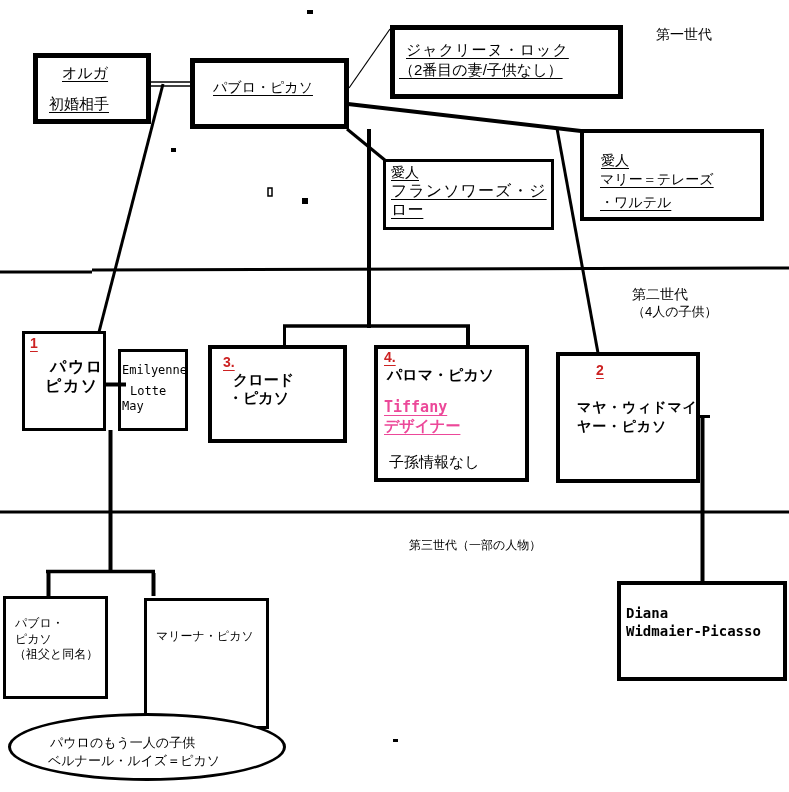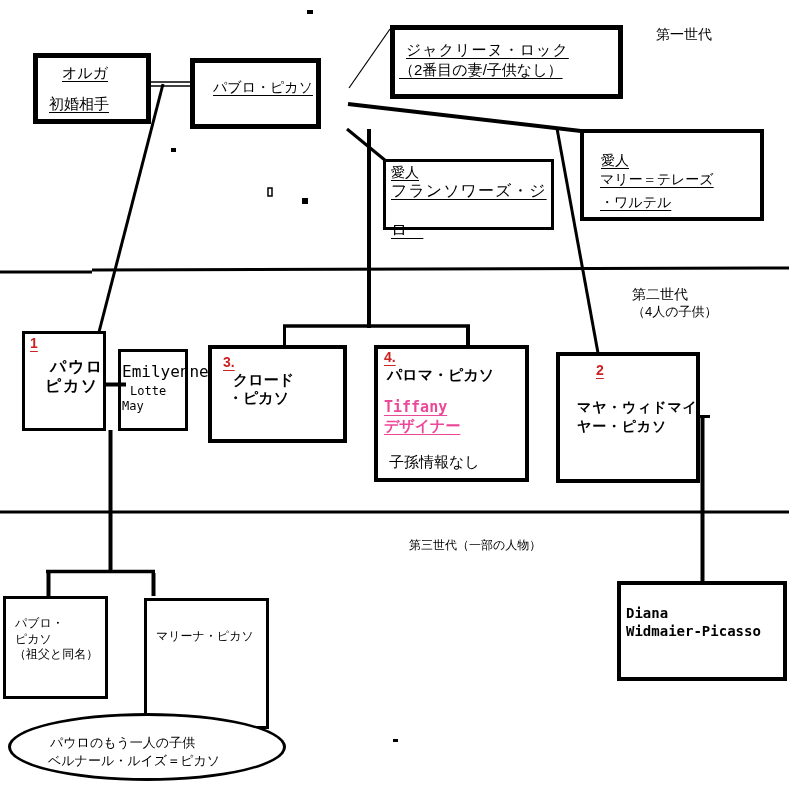--- a/index.html
+++ b/index.html
@@ -68,49 +68,49 @@
   <div class="lbl" style="left:656px;top:25px;font-size:14px">第一世代</div>
   <div class="lbl" style="left:632px;top:285px;font-size:14px">第二世代</div>
   <div class="lbl" style="left:632px;top:303px;font-size:13px">（4人の子供）</div>
   <div class="lbl" style="left:409px;top:537px;font-size:12px">第三世代（一部の人物）</div>
 
   <div class="box" style="left:33px;top:53px;width:118px;height:71px;border-width:5px">
     <span class="txt u" style="left:24px;top:7px;font-size:15px">オルガ</span>
     <span class="txt u" style="left:11px;top:38px;font-size:15px">初婚相手</span>
   </div>
 
-  <div class="box" style="left:190px;top:58px;width:131px;height:71px;border-width:5px">
+  <div class="box" style="left:190px;top:58px;width:159px;height:71px;border-width:5px">
     <span class="txt u" style="left:18px;top:17px;font-size:14px">パブロ・ピカソ</span>
   </div>
 
   <div class="box" style="left:390px;top:25px;width:233px;height:74px;border-width:5px">
     <span class="txt u" style="left:11px;top:12px;font-size:15px;letter-spacing:1px">ジャクリーヌ・ロック</span>
     <span class="txt u" style="left:4px;top:32px;font-size:15px">（2番目の妻/子供なし）</span>
   </div>
 
   <div class="box" style="left:383px;top:159px;width:171px;height:71px;border-width:3px">
     <span class="txt u" style="left:5px;top:3px;font-size:14px">愛人</span>
     <span class="txt u" style="left:5px;top:21px;font-size:16px;letter-spacing:1px">フランソワーズ・ジ</span>
-    <span class="txt u" style="left:5px;top:60px;font-size:16px">ロー</span>
+    <span class="txt u" style="left:5px;top:40px;font-size:16px">ロー</span>
   </div>
 
   <div class="box" style="left:580px;top:129px;width:184px;height:92px;border-width:4px">
     <span class="txt u" style="left:17px;top:20px;font-size:14px">愛人</span>
     <span class="txt u" style="left:16px;top:39px;font-size:14px">マリー＝テレーズ</span>
     <span class="txt u" style="left:16px;top:62px;font-size:14px">・ワルテル</span>
   </div>
 
   <div class="box" style="left:22px;top:331px;width:84px;height:100px;border-width:3px">
     <span class="txt u b red" style="left:5px;top:2px;font-size:14px">1</span>
     <span class="txt b" style="left:25px;top:25px;font-size:16px;letter-spacing:1.5px">パウロ</span>
     <span class="txt b" style="left:20px;top:44px;font-size:16px;letter-spacing:1.5px">ピカソ</span>
   </div>
 
   <div class="box" style="left:118px;top:349px;width:70px;height:82px;border-width:3px">
-    <span class="txt mono" style="left:1px;top:12px;font-size:16px">Emilyenne</span>
+    <span class="txt mono" style="left:1px;top:12px;font-size:12px">Emilyenne</span>
     <span class="txt mono" style="left:9px;top:33px;font-size:12px">Lotte</span>
     <span class="txt mono" style="left:1px;top:48px;font-size:12px">May</span>
   </div>
 
   <div class="box" style="left:208px;top:345px;width:139px;height:98px;border-width:4px">
     <span class="txt u b red" style="left:11px;top:6px;font-size:14px">3.</span>
     <span class="txt b" style="left:21px;top:23px;font-size:15px">クロード</span>
     <span class="txt b" style="left:16px;top:41px;font-size:15px">・ピカソ</span>
   </div>
 

